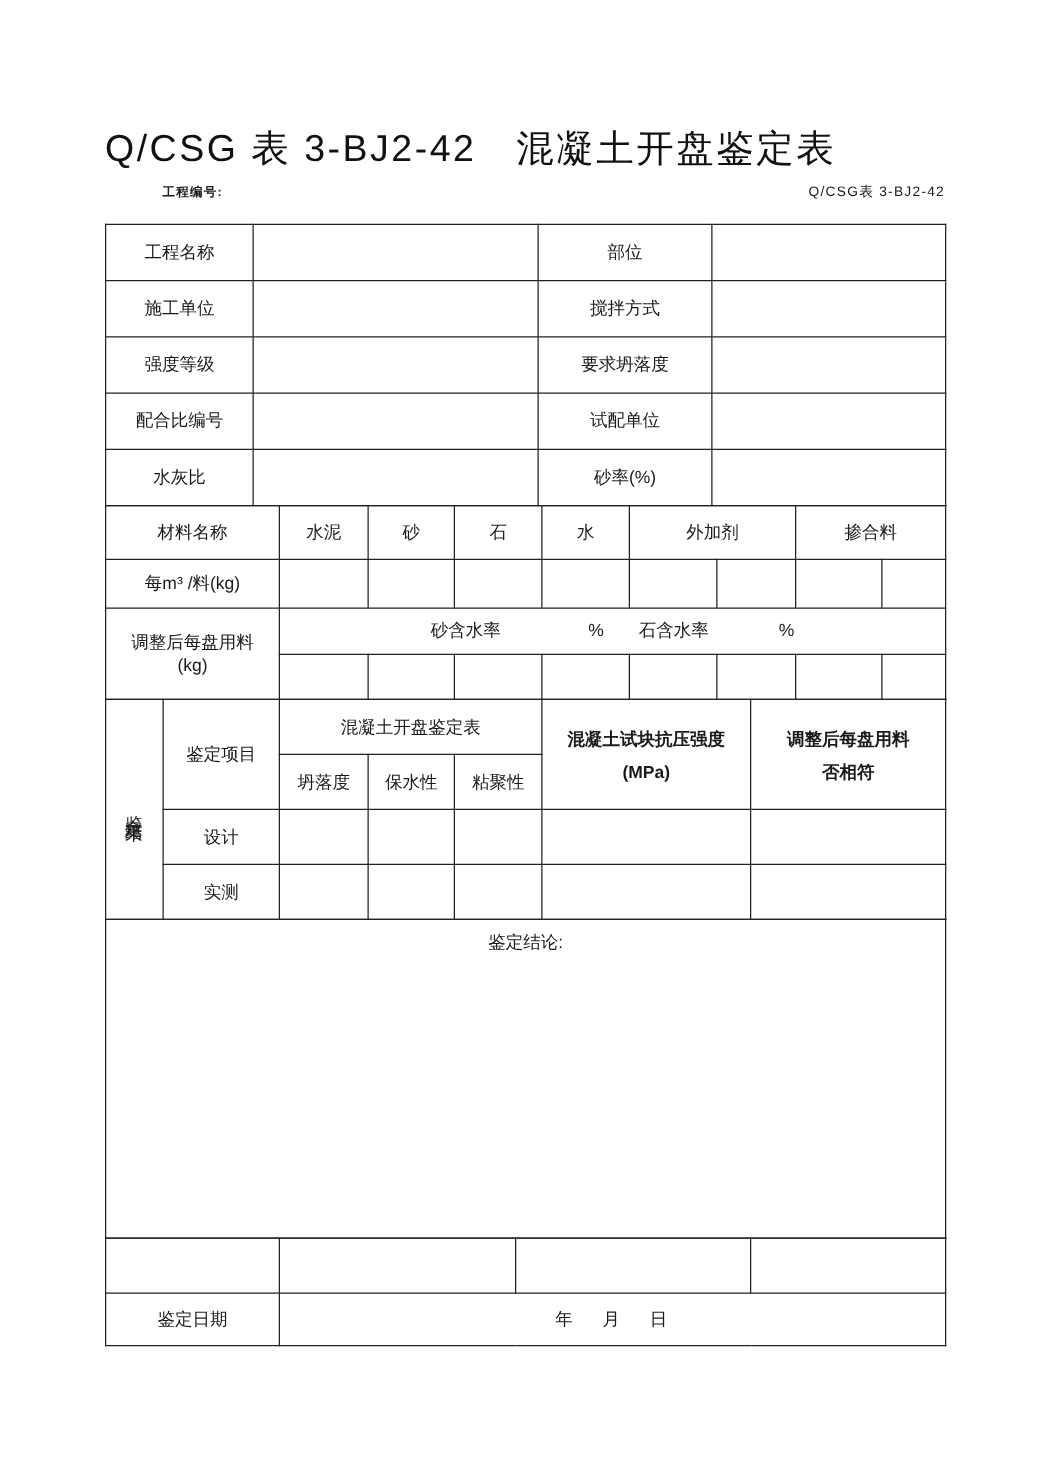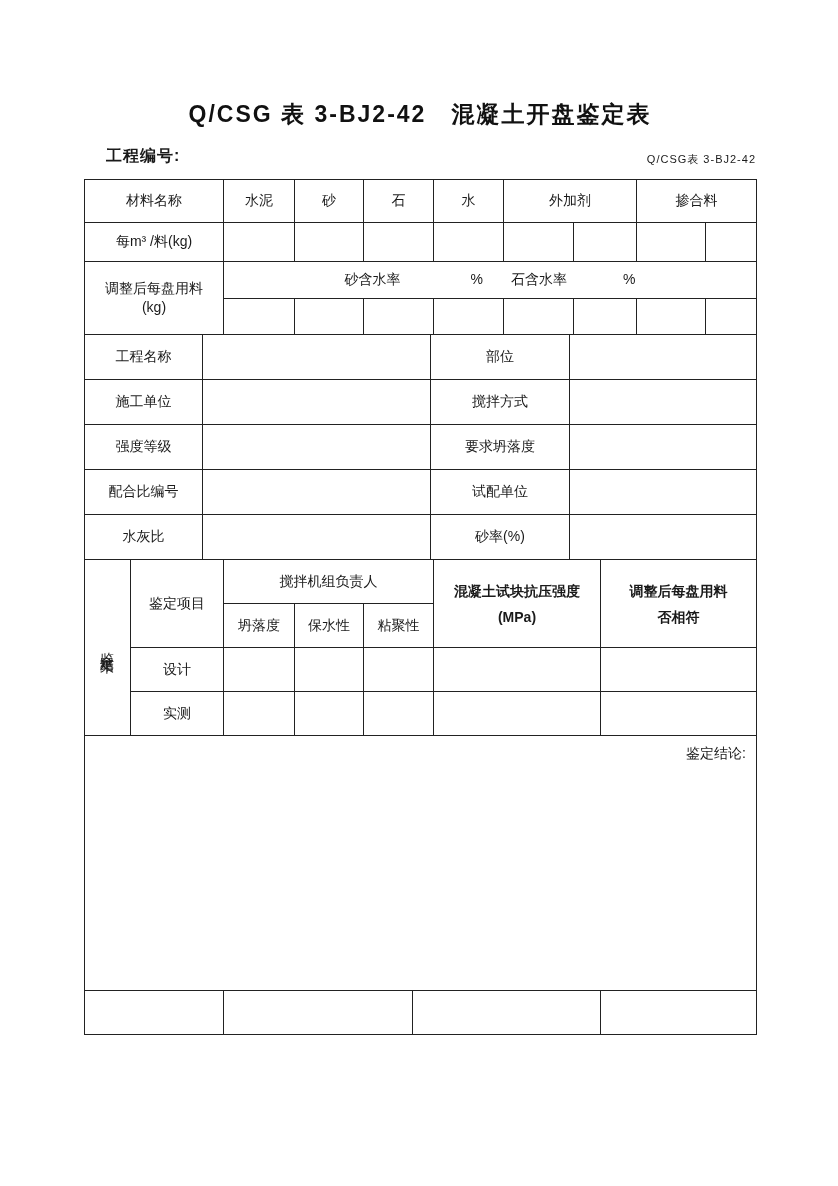--- a/index.html
+++ b/index.html
@@ -8,29 +8,29 @@
     width:838px; height:1186px;
     font-family:"Liberation Sans","DejaVu Sans",sans-serif;
     color:#1a1a1a;
     position:relative;
     overflow:hidden;
   }
   .sheet { position:absolute; inset:0; background:#fff; }
 
   .title {
     position:absolute; top:99px; left:84px; width:672px;
-    text-align:center; font-size:23px; font-weight:bold;
+    text-align:left; font-size:30px; font-weight:normal;
     letter-spacing:2px; white-space:pre; color:#111;
   }
   .subheader {
     position:absolute; top:146px; left:84px; width:672px;
     display:flex; justify-content:space-between; align-items:flex-end;
     padding-left:22px;
   }
-  .subheader .proj { font-size:16px; font-weight:600; letter-spacing:1px; }
+  .subheader .proj { font-size:10px; font-weight:600; letter-spacing:1px;margin-left:24px; }
   .subheader .code { font-size:11px; letter-spacing:1px; }
 
   .tables { position:absolute; top:179px; left:84px; width:672px; }
   table {
     border-collapse:collapse; table-layout:fixed; width:672px;
     margin-top:-1px;
   }
   table:first-child { margin-top:0; }
   td {
     border:1px solid #222; font-size:14px; color:#1a1a1a;
@@ -41,38 +41,79 @@
   .two-line span { display:block; line-height:19px; }
   .strength span { display:block; line-height:26px;font-weight:bold; }
 
   .vcell { padding:0; }
   .vtext {
     writing-mode:vertical-rl; text-orientation:upright;
     letter-spacing:3px; display:inline-block; line-height:1;
   }
 
   .conclusion-td {
-    vertical-align:top; text-align:right; padding:9px 10px;
+    vertical-align:top; text-align:center; padding:9px 10px;
     height:255px;
   }
   .date-cell { letter-spacing:2px; }
 </style>
 </head>
 <body>
 
 <div class="sheet">
 
   <div class="title pre">Q/CSG 表 3-BJ2-42　混凝土开盘鉴定表</div>
 
   <div class="subheader">
     <span class="proj">工程编号:</span>
     <span class="code">Q/CSG表 3-BJ2-42</span>
   </div>
 
   <div class="tables">
+
+    <table>
+      <colgroup>
+          <col style="width:118px">
+          <col style="width:228px">
+          <col style="width:139px">
+          <col style="width:187px">
+        </colgroup>
+      <tbody>
+          <tr style="height:45px">
+        <td>工程名称</td>
+        <td></td>
+        <td>部位</td>
+        <td></td>
+      </tr>
+      <tr style="height:45px">
+        <td>施工单位</td>
+        <td></td>
+        <td>搅拌方式</td>
+        <td></td>
+      </tr>
+      <tr style="height:45px">
+        <td>强度等级</td>
+        <td></td>
+        <td>要求坍落度</td>
+        <td></td>
+      </tr>
+      <tr style="height:45px">
+        <td>配合比编号</td>
+        <td></td>
+        <td>试配单位</td>
+        <td></td>
+      </tr>
+      <tr style="height:45px">
+        <td>水灰比</td>
+        <td></td>
+        <td>砂率(%)</td>
+        <td></td>
+      </tr>
+    </tbody>
+      </table>
 
     <table>
       <colgroup>
         <col style="width:139px">
           <col style="width:71px">
           <col style="width:69px">
           <col style="width:70px">
         <col style="width:70px">
           <col style="width:70px">
           <col style="width:63px">
@@ -115,76 +156,35 @@
         <td></td>
         <td></td>
         <td></td>
         <td></td>
       </tr>
     </tbody>
       </table>
 
     <table>
       <colgroup>
-          <col style="width:118px">
-          <col style="width:228px">
-          <col style="width:139px">
-          <col style="width:187px">
-        </colgroup>
-      <tbody>
-          <tr style="height:45px">
-        <td>工程名称</td>
-        <td></td>
-        <td>部位</td>
-        <td></td>
-      </tr>
-      <tr style="height:45px">
-        <td>施工单位</td>
-        <td></td>
-        <td>搅拌方式</td>
-        <td></td>
-      </tr>
-      <tr style="height:45px">
-        <td>强度等级</td>
-        <td></td>
-        <td>要求坍落度</td>
-        <td></td>
-      </tr>
-      <tr style="height:45px">
-        <td>配合比编号</td>
-        <td></td>
-        <td>试配单位</td>
-        <td></td>
-      </tr>
-      <tr style="height:45px">
-        <td>水灰比</td>
-        <td></td>
-        <td>砂率(%)</td>
-        <td></td>
-      </tr>
-    </tbody>
-      </table>
-
-    <table>
-      <colgroup>
         <col style="width:46px">
           <col style="width:93px">
           <col style="width:71px">
           <col style="width:69px">
         <col style="width:70px">
           <col style="width:167px">
           <col style="width:156px">
       </colgroup>
       <tbody>
           <tr style="height:44px">
         <td rowspan="4" class="vcell">
           <span class="vtext">鉴定结果</span>
         </td>
         <td rowspan="2">鉴定项目</td>
-        <td colspan="3">搅拌机组负责人</td>
+        <td colspan="3">混凝土开盘鉴定表</td>
         <td rowspan="2" class="strength">
           <span>混凝土试块抗压强度</span>
           <span>(MPa)</span>
         </td>
         <td rowspan="2" class="strength">
           <span>调整后每盘用料</span>
           <span>否相符</span>
         </td>
       </tr>
       <tr style="height:44px">
@@ -232,17 +232,21 @@
           <col style="width:188px">
           <col style="width:156px">
         </colgroup>
       <tbody>
       <tr style="height:44px">
         <td></td>
         <td></td>
         <td></td>
         <td></td>
       </tr>
+      <tr style="height:42px">
+        <td>鉴定日期</td>
+        <td colspan="3" class="pre date-cell">年　 月　 日</td>
+      </tr>
     </tbody>
       </table>
 
   </div>
 </div>
 
 </body></html>

